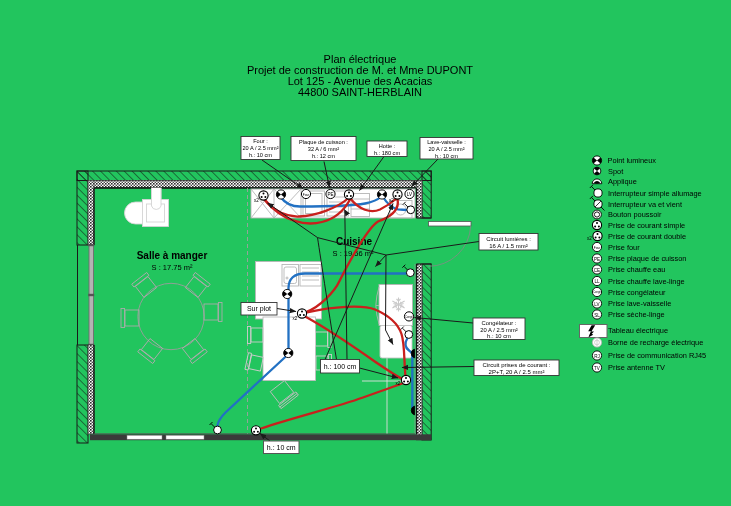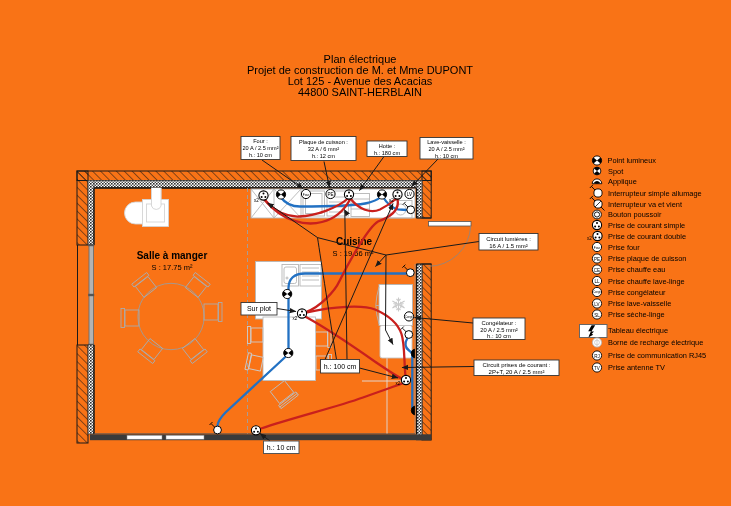--- a/index.html
+++ b/index.html
@@ -1,16 +1,16 @@
 <!DOCTYPE html>
 <html><head>
 <meta charset="utf-8">
 <style>
 html,body{margin:0;padding:0;background:#fff;}
-#page{position:relative;width:731px;height:506px;background:#f97316;overflow:hidden;
+#page{position:relative;width:731px;height:506px;background:#22c55e;overflow:hidden;
 font-family:"Liberation Sans", sans-serif;}
 svg{position:absolute;left:0;top:0;}
 .t{font-family:"Liberation Sans", sans-serif;fill:#000;}
 </style>
 </head>
 <body>
 <div id="page">
 <svg width="731" height="506" viewBox="0 0 731 506">
 <defs>
 <pattern id="hatch" width="5.6" height="5.6" patternUnits="userSpaceOnUse" patternTransform="rotate(-45)">

